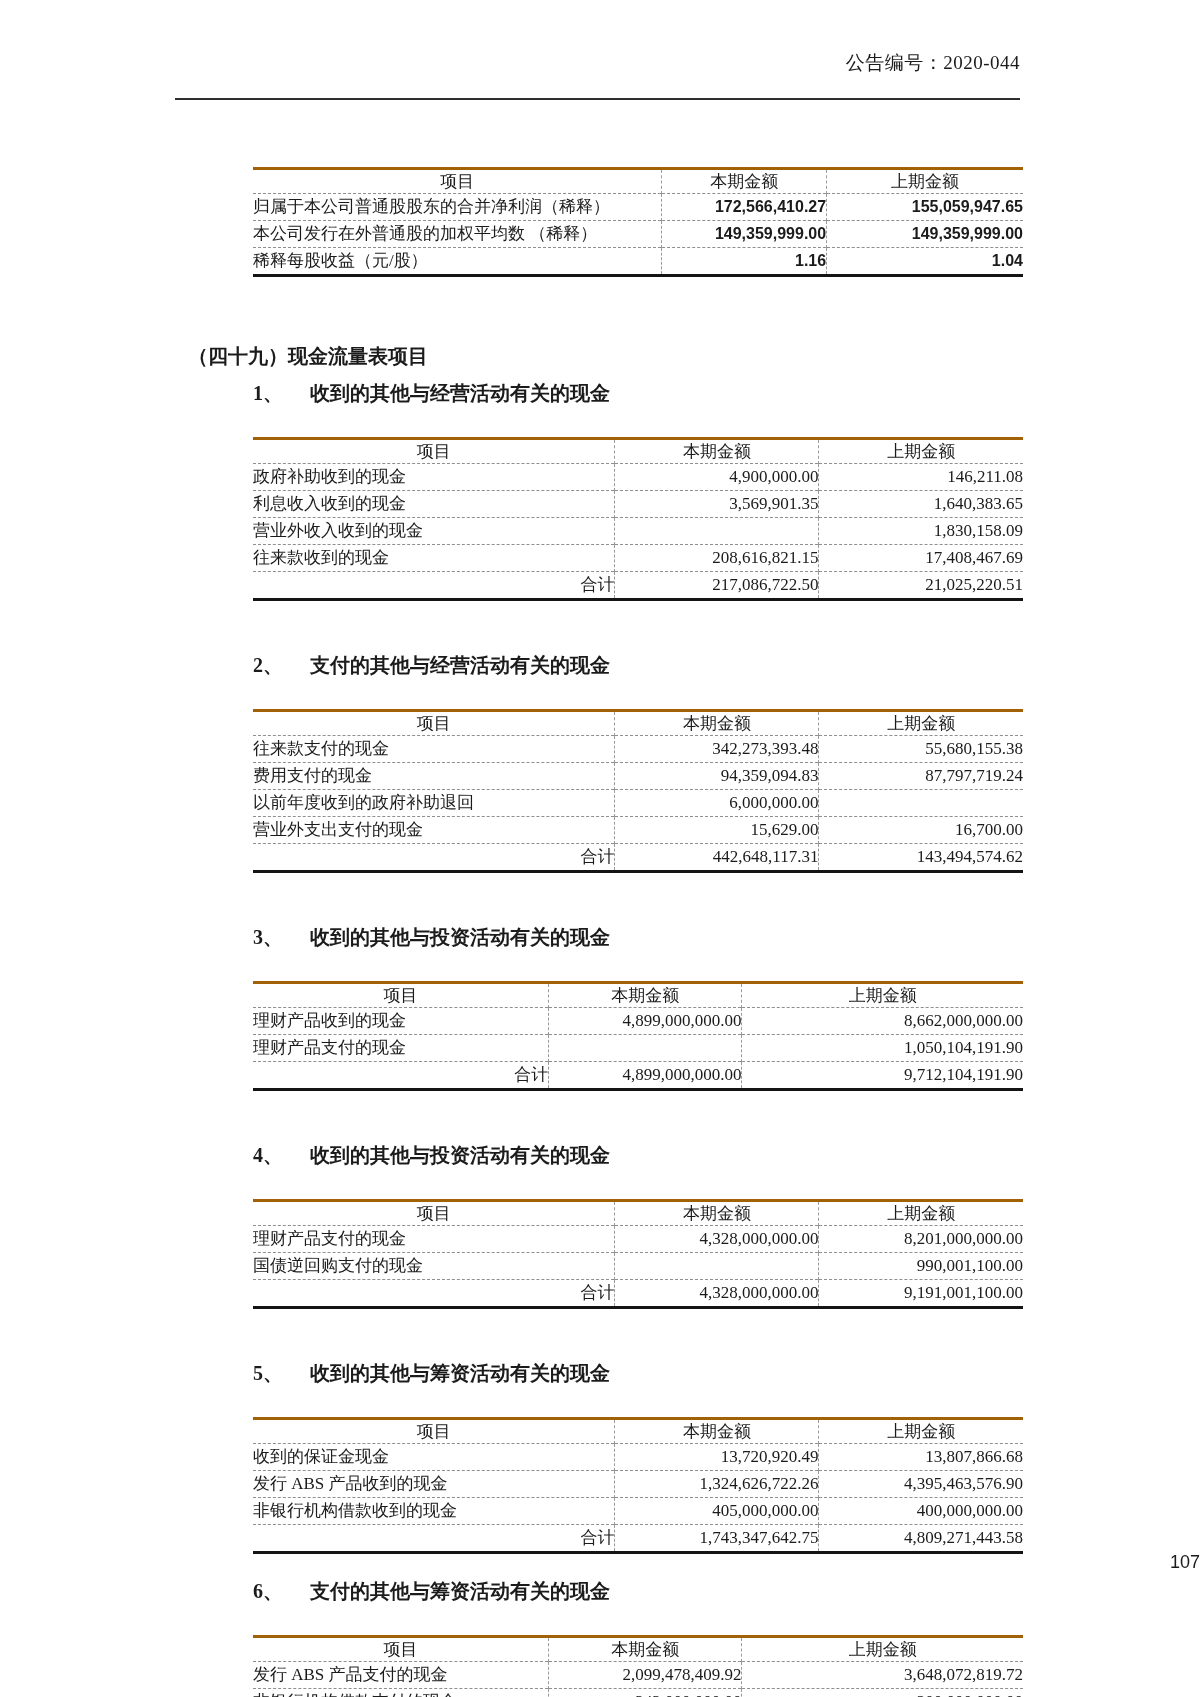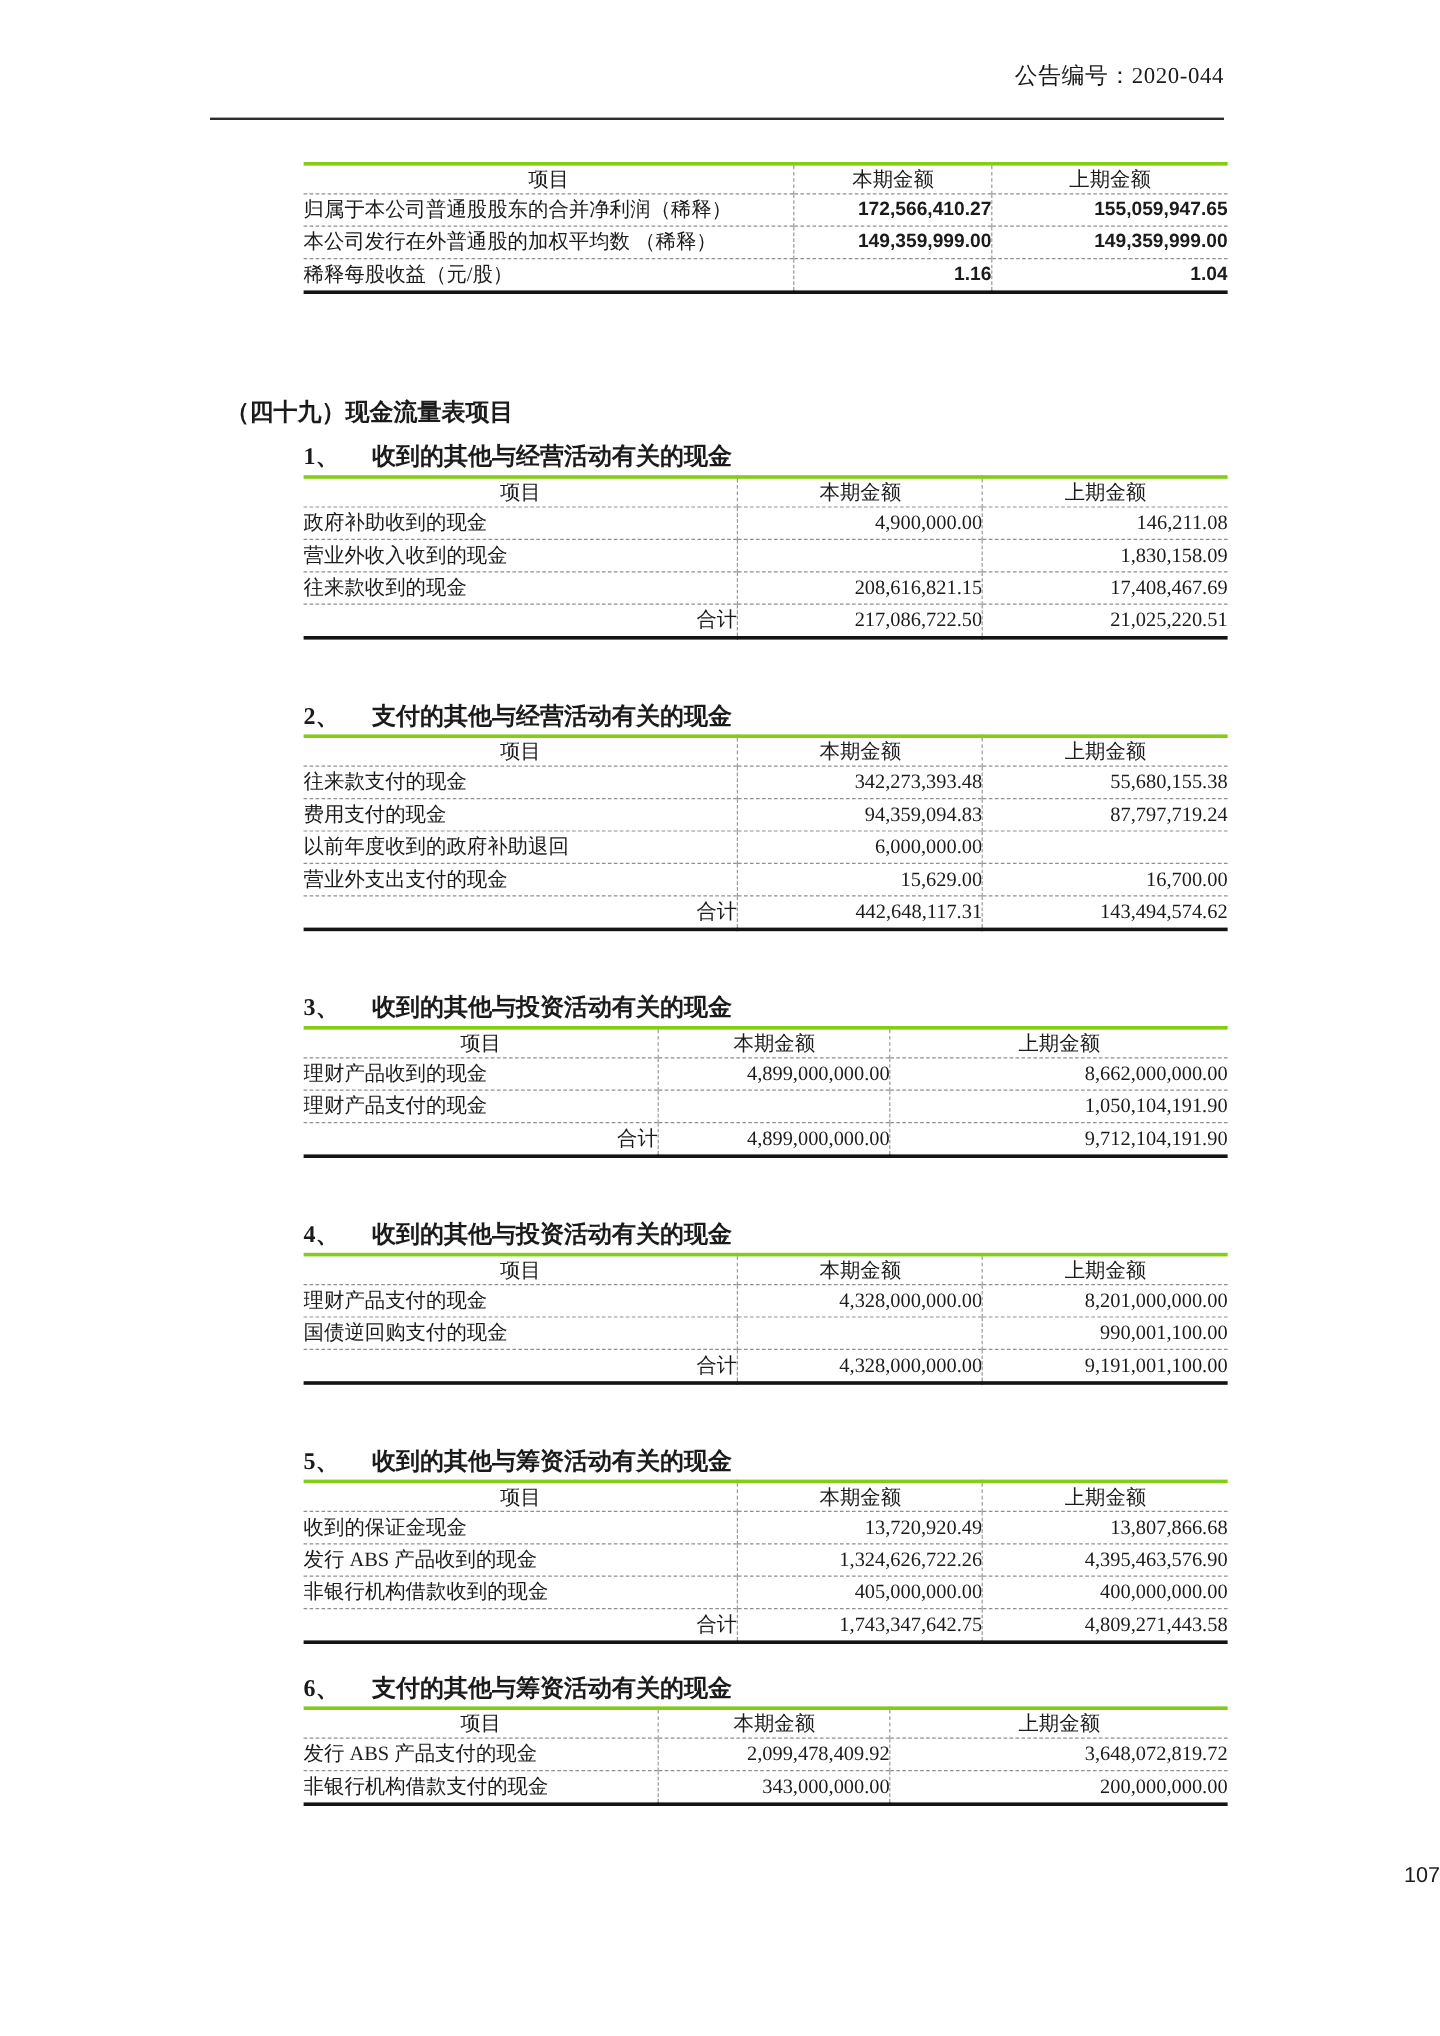--- a/index.html
+++ b/index.html
@@ -16,22 +16,23 @@
     text-align:right; font-size:19px; letter-spacing:0.5px;
   }
   .header-rule {
     position:absolute; top:98px; left:175px; width:845px;
     height:2px; background:#2e2e2e;
   }
   .doc { position:absolute; top:135px; left:253px; width:770px; }
 
   table.fin {
     width:100%; border-collapse:collapse; table-layout:fixed;
-    border-top:3px solid #84cc16; border-bottom:3px solid #141414;
+    border-top:3px solid #a16207; border-bottom:3px solid #141414;
     font-size:17px;
+    margin-top:32px;
   }
   table.fin th {
     height:23px; line-height:23px; font-weight:normal; text-align:center;
     padding:0; white-space:nowrap; overflow:hidden;
   }
   table.fin td {
     height:26px; line-height:26px; padding:0;
     white-space:nowrap; overflow:hidden;
   }
   thead tr { border-bottom:1px dashed #8f8f8f; }
@@ -45,21 +46,21 @@
   table.top-cols col.c1 { width:53.1%; } table.top-cols col.c2 { width:21.4%; } table.top-cols col.c3 { width:25.5%; }
   table.default-cols col.c1 { width:47.0%; } table.default-cols col.c2 { width:26.5%; } table.default-cols col.c3 { width:26.5%; }
   table.wide-prior col.c1 { width:38.4%; } table.wide-prior col.c2 { width:25.1%; } table.wide-prior col.c3 { width:36.5%; }
 
   .top-table td.num {
     font-family:"Liberation Sans","DejaVu Sans",sans-serif;
     font-weight:700; font-size:16px;
   }
 
   .main-heading {
-    margin:88px 0 0 -65px;
+    margin:68px 0 0 -65px;
     font-size:20px; font-weight:700; line-height:23px;
   }
   .cf-section { margin-top:53px; }
   .cf-section.first { margin-top:14px; }
   .cf-section.tight { margin-top:26px; }
   .sec-heading {
     margin:0 0 3px 0; display:flex; align-items:baseline;
     font-size:20px; font-weight:700; line-height:23px;
   }
   .sec-num { width:57px; flex:0 0 57px; }
@@ -133,20 +134,25 @@
           <th class="c3">上期金额</th>
         </tr>
       </thead>
       <tbody>
   <tr>
     <td class="c1 label">政府补助收到的现金</td>
     <td class="c2 num">4,900,000.00</td>
     <td class="c3 num">146,211.08</td>
   </tr>
 
+  <tr>
+    <td class="c1 label">利息收入收到的现金</td>
+    <td class="c2 num">3,569,901.35</td>
+    <td class="c3 num">1,640,383.65</td>
+  </tr>
 
   <tr>
     <td class="c1 label">营业外收入收到的现金</td>
     <td class="c2 num"></td>
     <td class="c3 num">1,830,158.09</td>
   </tr>
 
   <tr>
     <td class="c1 label">往来款收到的现金</td>
     <td class="c2 num">208,616,821.15</td>

